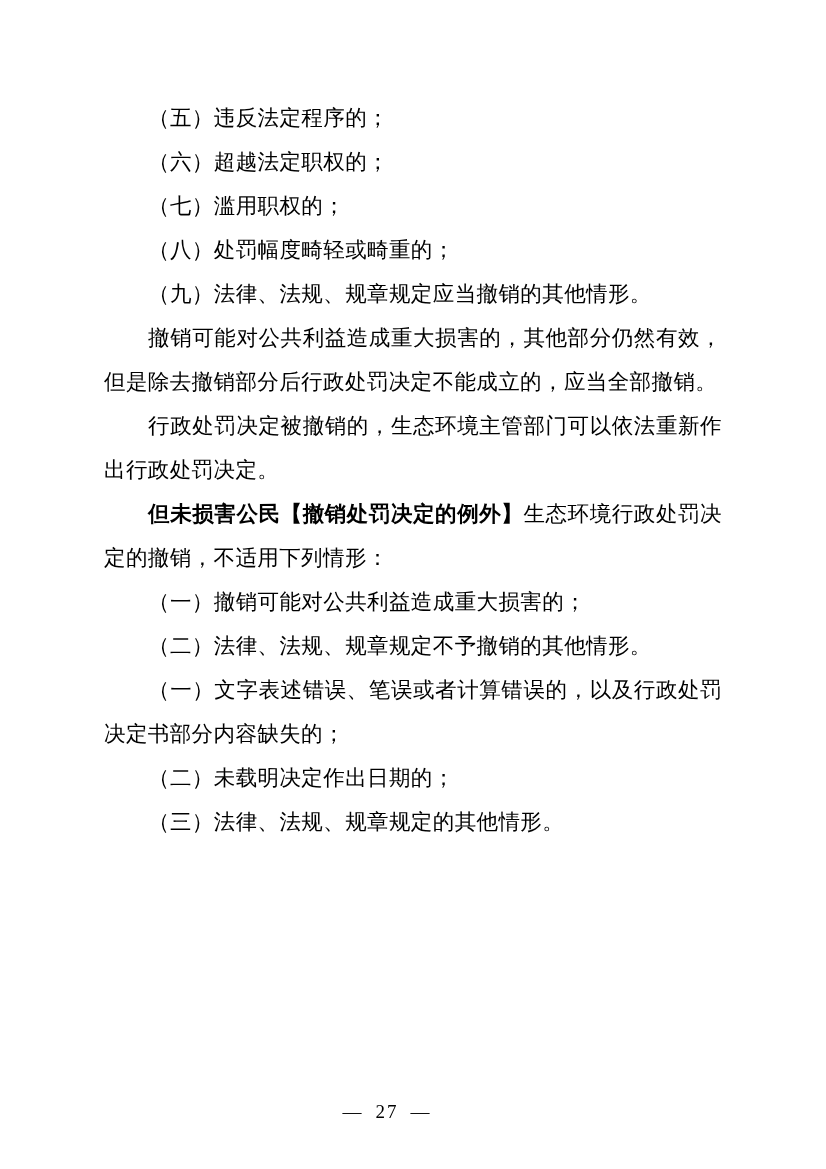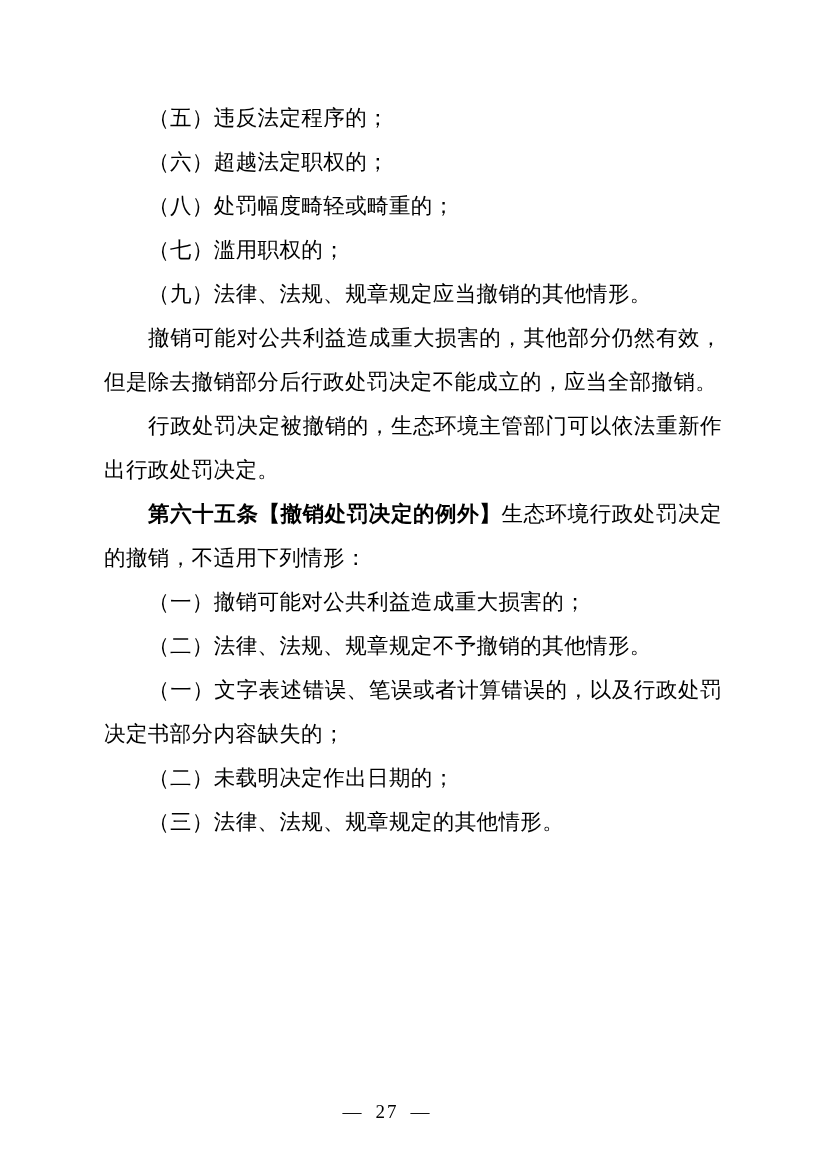--- a/index.html
+++ b/index.html
@@ -61,26 +61,26 @@
     padding: 0 12px;
   }
 </style>
 </head>
 <body>
 
 <div class="page">
   <div class="body-text" id="content">
       <p class="indent-item">（五）违反法定程序的；</p>
       <p class="indent-item">（六）超越法定职权的；</p>
+      <p class="indent-item">（七）滥用职权的；</p>
       <p class="indent-item">（八）处罚幅度畸轻或畸重的；</p>
-      <p class="indent-item">（七）滥用职权的；</p>
       <p class="indent-item">（九）法律、法规、规章规定应当撤销的其他情形。</p>
       <p class="indent-para">撤销可能对公共利益造成重大损害的，其他部分仍然有效，但是除去撤销部分后行政处罚决定不能成立的，应当全部撤销。</p>
       <p class="indent-para">行政处罚决定被撤销的，生态环境主管部门可以依法重新作出行政处罚决定。</p>
-      <p class="indent-para"><span class="article-head">第六十五条【撤销处罚决定的例外】</span><span>生态环境行政处罚决定的撤销，不适用下列情形：</span></p>
+      <p class="indent-para"><span class="article-head">但未损害公民【撤销处罚决定的例外】</span><span>生态环境行政处罚决定的撤销，不适用下列情形：</span></p>
       <p class="indent-item">（一）撤销可能对公共利益造成重大损害的；</p>
       <p class="indent-item">（二）法律、法规、规章规定不予撤销的其他情形。</p>
       <p class="indent-item">（一）文字表述错误、笔误或者计算错误的，以及行政处罚决定书部分内容缺失的；</p>
       <p class="indent-item">（二）未载明决定作出日期的；</p>
       <p class="indent-item">（三）法律、法规、规章规定的其他情形。</p>
     </div>
 
   <div class="page-number">
     <span class="pn-inner">
       <span class="dash">—</span><span>27</span><span class="dash">—</span>

